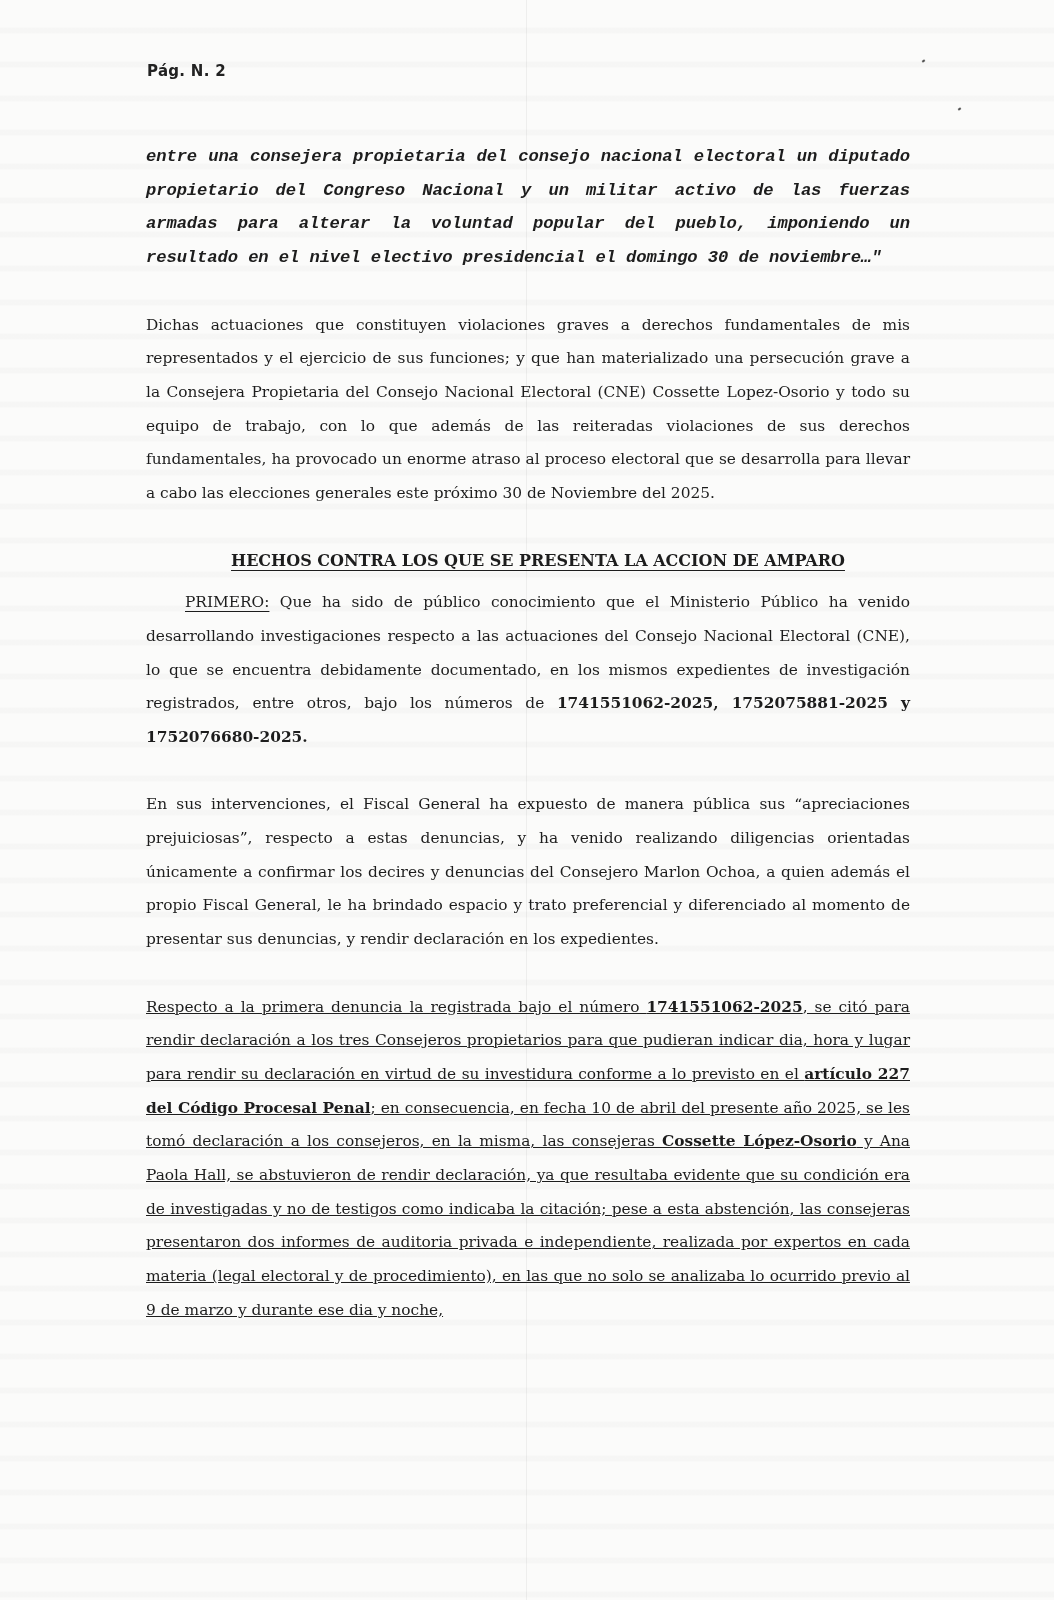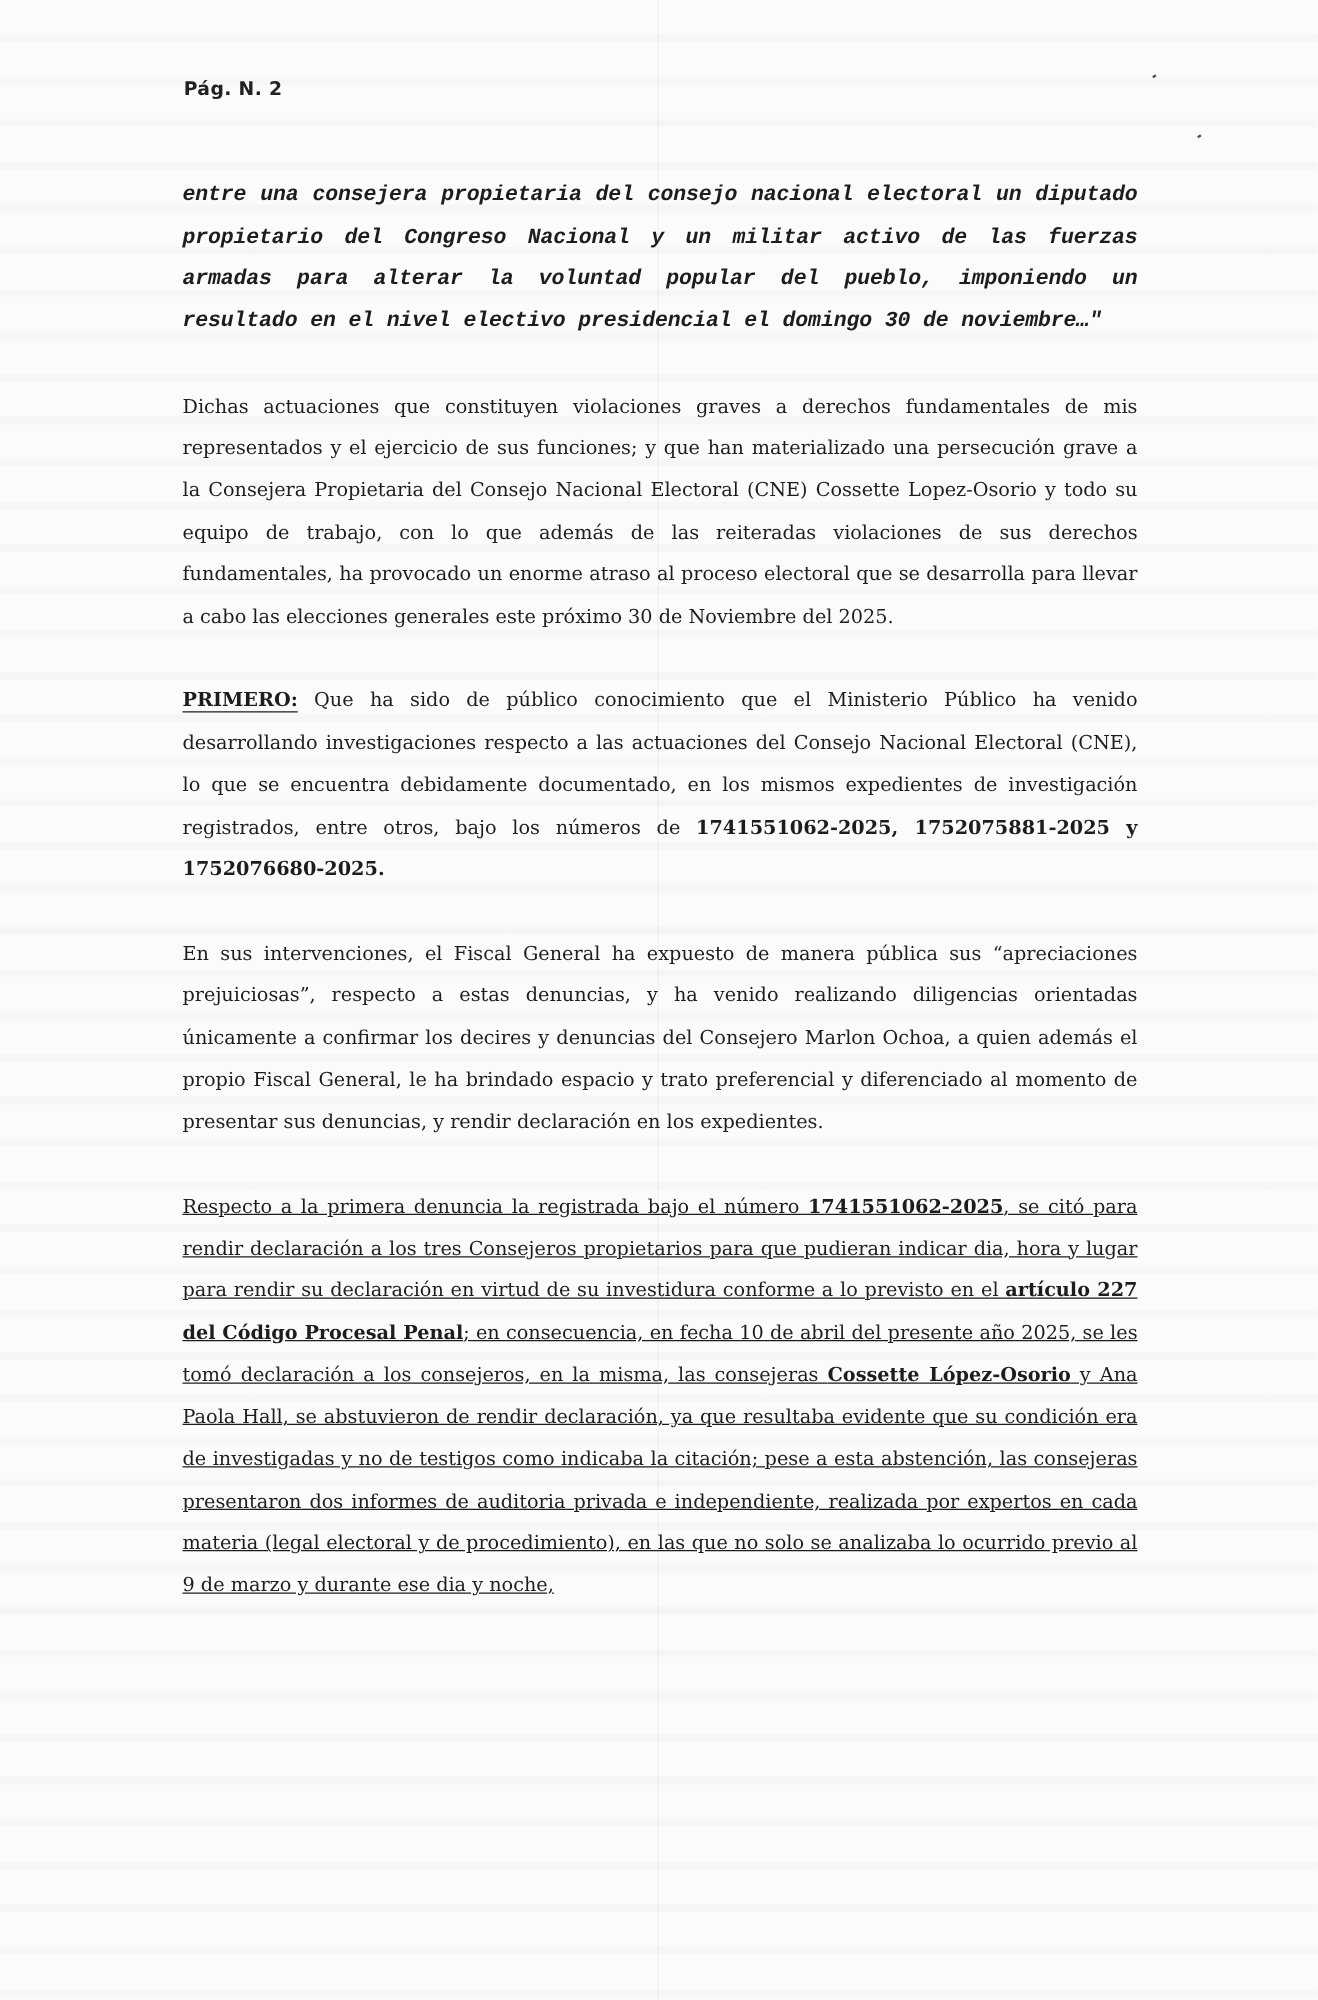--- a/index.html
+++ b/index.html
@@ -79,23 +79,24 @@
       text-align: center;
       font-weight: bold;
       text-decoration: underline;
       text-underline-offset: 4px;
       font-size: 16px;
       margin: 0 0 8px 0;
       padding-left: 20px;
     }
     .b { font-weight: bold; }
     .label-u {
-      font-weight: bold;
+      font-weight: normal;
       text-decoration: underline;
       text-underline-offset: 4px;
+      margin-left: 39px;
     }
     .tight { margin-bottom: 0; text-decoration: underline; }
   </style>
 </head>
 <body>
 
 <div class="page">
   <div class="bleed"></div>
   <div class="fold"></div>
   <div class="speck" style="left:922px; top:60px;"></div>
@@ -103,20 +104,21 @@
 
   <div class="page-number">Pág. N. 2</div>
 
   <div class="body-text">
 
     <p class="para quote">entre una consejera propietaria del consejo nacional electoral  un diputado propietario del Congreso Nacional y un militar activo de las fuerzas armadas para alterar la voluntad popular del pueblo, imponiendo un resultado en el nivel electivo presidencial el domingo 30 de noviembre…"</p>
 
     <p class="para">Dichas actuaciones que constituyen violaciones graves a derechos fundamentales de mis representados y el ejercicio de sus funciones; y que han materializado una persecución grave a la Consejera Propietaria del Consejo Nacional Electoral (CNE) Cossette Lopez-Osorio y todo su equipo de trabajo, con lo que además de las reiteradas violaciones de sus derechos fundamentales, ha provocado un enorme atraso al proceso electoral que se desarrolla para llevar a cabo las elecciones generales este próximo 30 de Noviembre del 2025.</p>
 
 
+    <p class="heading">HECHOS CONTRA LOS QUE SE PRESENTA LA ACCION DE AMPARO</p>
 
     <p class="para"><span class="label-u">PRIMERO:</span><span> Que ha sido de público conocimiento que el Ministerio Público ha venido desarrollando investigaciones respecto a las actuaciones del Consejo Nacional Electoral (CNE), lo que se encuentra debidamente documentado, en los mismos expedientes de investigación registrados, entre otros, bajo los números de </span><span class="b">1741551062-2025, 1752075881-2025 y 1752076680-2025.</span></p>
 
     <p class="para">En sus intervenciones, el Fiscal General ha expuesto de manera pública sus “apreciaciones prejuiciosas”, respecto a estas denuncias, y ha venido realizando diligencias orientadas únicamente a confirmar los decires y denuncias del Consejero Marlon Ochoa, a quien además el propio Fiscal General, le ha brindado espacio y trato preferencial y diferenciado al momento de presentar sus denuncias, y rendir declaración en los expedientes.</p>
 
     <p class="para tight"><span>Respecto a la primera denuncia la registrada bajo el número </span><span class="b">1741551062-2025</span><span>, se citó para rendir declaración a los tres Consejeros propietarios para que pudieran indicar dia, hora y lugar para rendir su declaración en virtud de su investidura conforme a lo previsto en el </span><span class="b">artículo 227 del Código Procesal Penal</span><span>; en consecuencia, en fecha 10 de abril del presente año 2025, se les tomó declaración a los consejeros, en la misma, las consejeras </span><span class="b">Cossette López-Osorio</span><span> y Ana Paola Hall, se abstuvieron de rendir declaración, ya que resultaba evidente que su condición era de investigadas y no de testigos como indicaba la citación; pese a esta abstención, las consejeras presentaron dos informes de auditoria privada e independiente, realizada por expertos en cada materia (legal electoral y de procedimiento), en las que no solo se analizaba lo ocurrido previo al 9 de marzo y durante ese dia y noche,</span></p>
 
   </div>
 </div>
 

